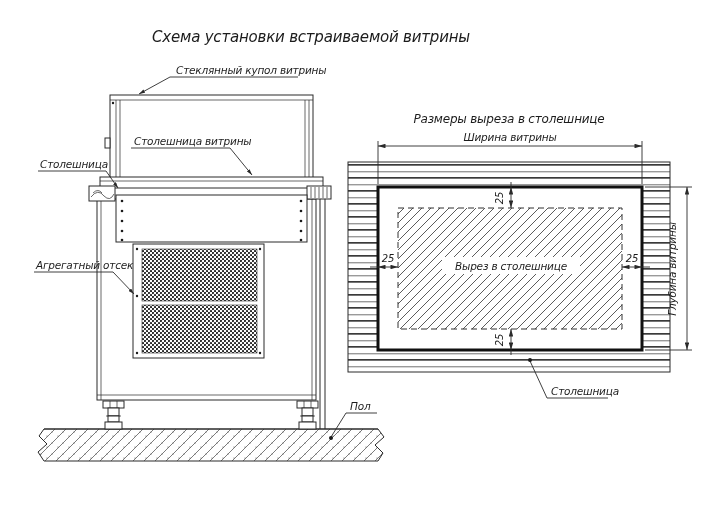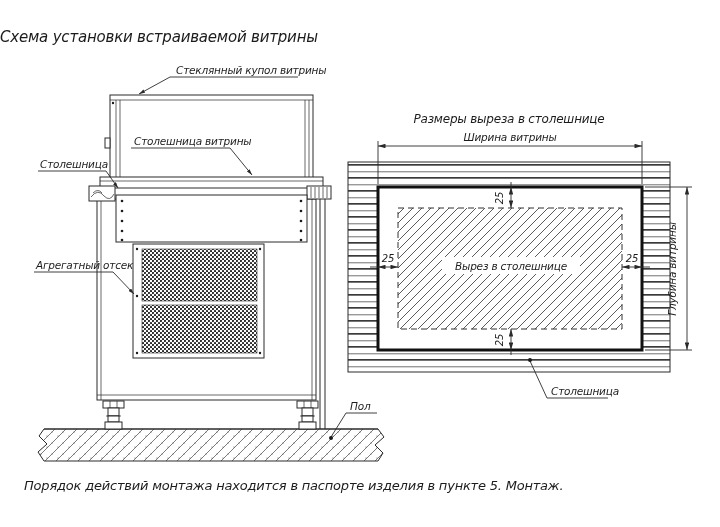--- a/index.html
+++ b/index.html
@@ -1,18 +1,18 @@
 <!DOCTYPE html>
 <html><head>
 <meta charset="utf-8">
 <style>
   html,body{margin:0;padding:0;background:#fff;}
   .page{position:relative;width:720px;height:527px;background:#fff;overflow:hidden;
         font-family:"DejaVu Sans",sans-serif;}
-  .title{position:absolute;top:28px;left:0;width:590px;text-align:left;
+  .title{position:absolute;top:28px;left:16px;width:590px;text-align:center;
          font-style:italic;font-size:15px;color:#1c1c1c;letter-spacing:-0.2px;}
   .footer{position:absolute;top:478px;left:24px;font-style:italic;font-size:13px;
           color:#1c1c1c;letter-spacing:-0.2px;white-space:nowrap;}
   svg{position:absolute;left:0;top:0;}
   svg text{font-family:"DejaVu Sans",sans-serif;font-style:italic;fill:#1c1c1c;
            font-size:10.5px;letter-spacing:-0.2px;}
   svg text.h{font-size:12px;}
   svg text.dim{font-size:10px;}
   .ln{stroke:#2a2a2a;stroke-width:1;fill:none;}
   .thin{stroke:#2a2a2a;stroke-width:0.7;fill:none;}
@@ -199,14 +199,13 @@
       <line class="dimln" x1="622" y1="267" x2="642" y2="267" marker-start="url(#da)" marker-end="url(#da)"></line>
       <text class="dim" x="632" y="262" text-anchor="middle">25</text>
 
       <line class="dimln" x1="547" y1="398" x2="608" y2="398"></line>
       <line class="dimln" x1="547" y1="398" x2="530" y2="361"></line>
       <circle cx="530" cy="360" r="2" fill="#1a1a1a"></circle>
       <text x="551" y="395">Столешница</text>
     </g>
   </svg>
 
-  <div class="footer">Порядок действий монтажа находится в паспорте изделия в пункте 5. Монтаж.</div>
 </div>
 
 </body></html>

